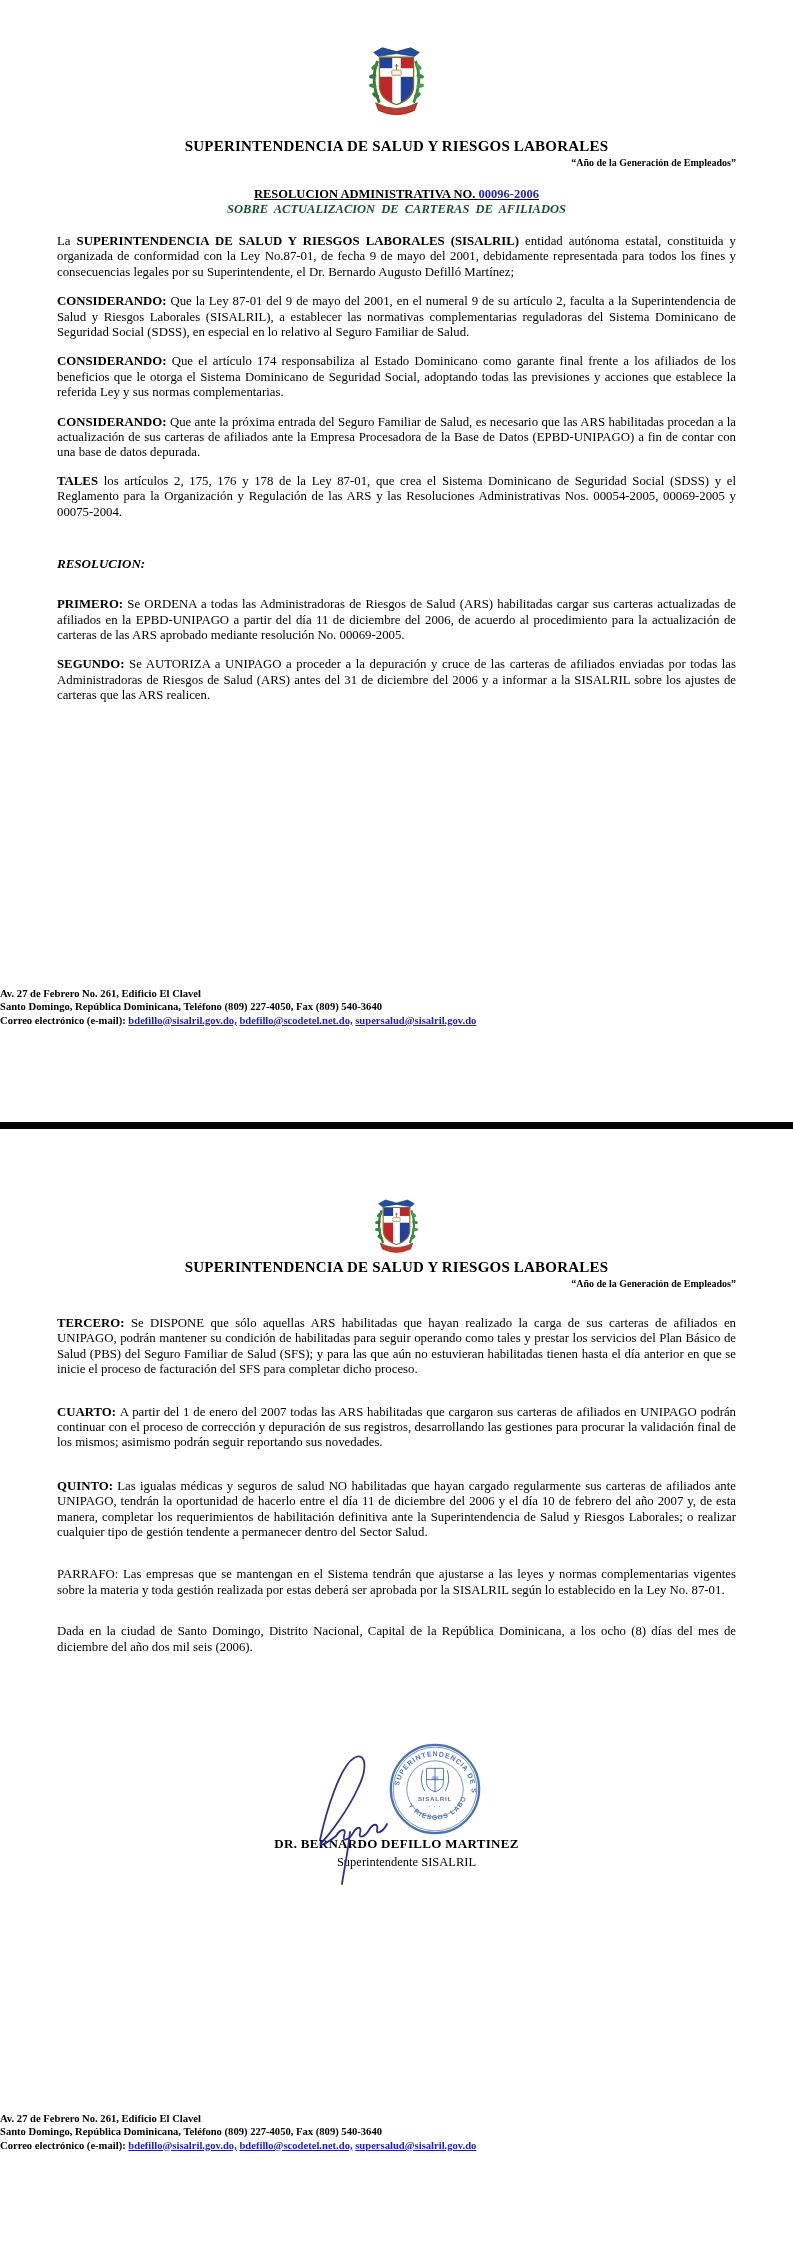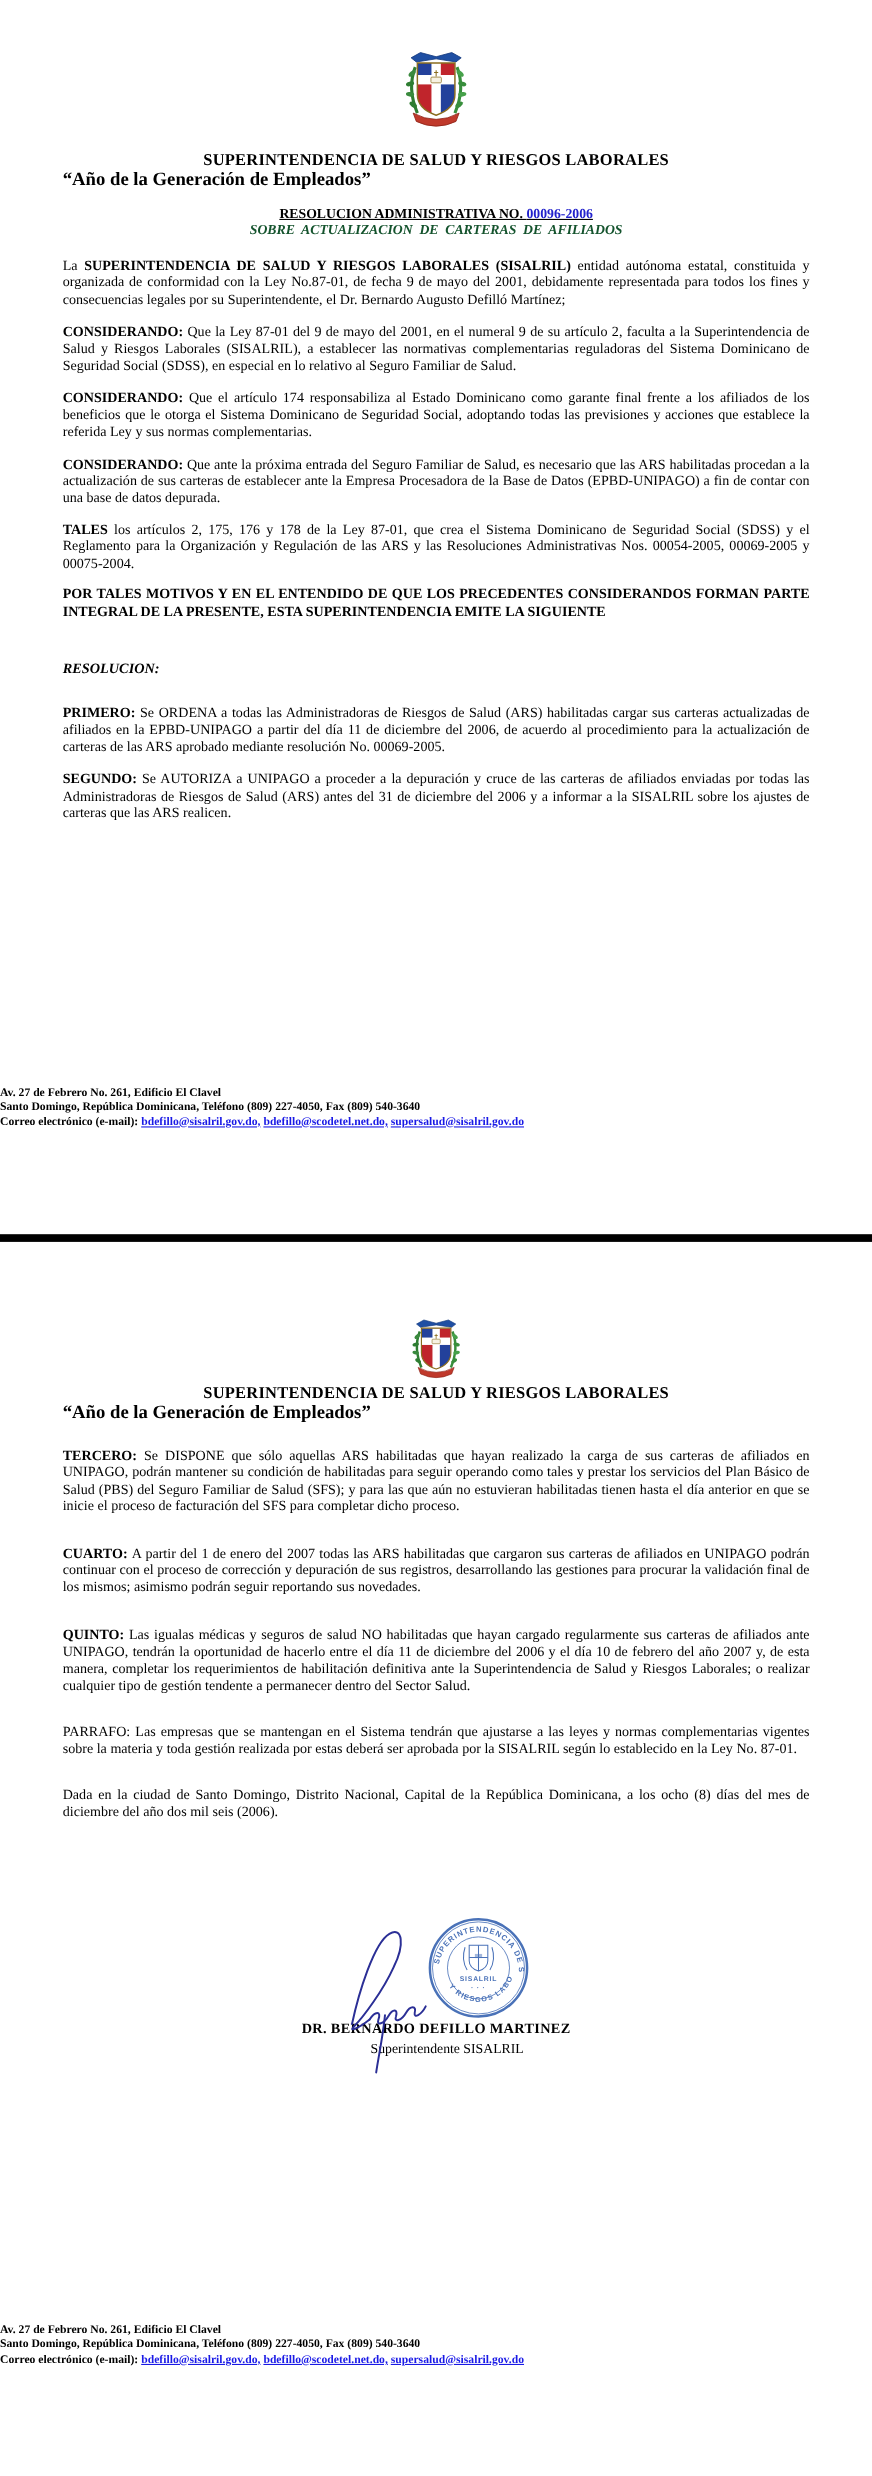--- a/index.html
+++ b/index.html
@@ -4,21 +4,21 @@
 <style>
   html,body{margin:0;padding:0;background:#ffffff;}
   #canvas{
     position:relative;width:793px;height:2251px;background:#ffffff;
     font-family:"Liberation Serif","DejaVu Serif",serif;color:#000;
     overflow:hidden;
   }
   .page{position:absolute;left:57px;width:679px;}
   .arms{display:block;margin:0 auto;}
   .org-name{font-size:15px;font-weight:bold;text-align:center;margin:20px 0 0 0;line-height:17px;letter-spacing:.2px;}
-  .motto{font-size:17px;font-weight:bold;text-align:left;margin:0;line-height:16px;}
+  .motto{font-size:10px;font-weight:bold;text-align:right;margin:0;line-height:16px;}
   .res-title{margin-top:16px;text-align:center;font-weight:bold;font-size:12.5px;line-height:15px;text-decoration:underline;}
   .res-number{color:#2222cc;}
   .res-subject{color:#14532d;font-style:italic;font-weight:bold;font-size:12.5px;line-height:15px;text-align:center;word-spacing:3px;}
   p.body{font-size:12.8px;line-height:15.4px;text-align:justify;margin:14px 0 0 0;}
   p.body .lead{font-weight:bold;}
   .bold-all{font-weight:bold;}
   .res-heading{font-size:13px;font-weight:bold;font-style:italic;text-align:left;margin:36px 0 0 0;line-height:15px;word-spacing:2px;}
   .footer{position:absolute;left:0;width:793px;font-size:10.6px;font-weight:bold;line-height:13.4px;}
   .footer a{color:#1a1ae6;text-decoration:underline;}
   .footer .email-label{color:#000;}
@@ -78,25 +78,24 @@
       <span>RESOLUCION ADMINISTRATIVA NO. </span><span class="res-number">00096-2006</span>
     </div>
     <div class="res-subject">SOBRE  ACTUALIZACION DE  CARTERAS DE AFILIADOS</div>
 
     <p class="body" style="margin-top:17px;"><span>La </span><span class="lead">SUPERINTENDENCIA DE SALUD Y RIESGOS LABORALES (SISALRIL)</span><span> entidad autónoma estatal, constituida y organizada de conformidad con la Ley No.87-01, de fecha 9 de mayo del 2001, debidamente representada para todos los fines y consecuencias legales por su Superintendente, el Dr. Bernardo Augusto Defilló Martínez;</span></p>
 
     <p class="body"><span class="lead">CONSIDERANDO: </span><span>Que la Ley 87-01 del 9 de mayo del 2001, en el numeral 9 de su artículo 2, faculta a la Superintendencia de Salud y Riesgos Laborales (SISALRIL), a establecer las normativas complementarias reguladoras del Sistema Dominicano de Seguridad Social (SDSS), en especial en lo relativo al Seguro Familiar de Salud.</span></p>
 
     <p class="body"><span class="lead">CONSIDERANDO: </span><span>Que el artículo 174 responsabiliza al Estado Dominicano como garante final frente a los afiliados de los beneficios que le otorga el Sistema Dominicano de Seguridad Social, adoptando todas las previsiones y acciones que establece la referida Ley y sus normas complementarias.</span></p>
 
-    <p class="body"><span class="lead">CONSIDERANDO: </span><span>Que ante la próxima entrada del Seguro Familiar de Salud, es necesario que las ARS habilitadas procedan a la actualización de sus carteras de establecer ante la Empresa Procesadora de la Base de Datos (EPBD-UNIPAGO) a fin de contar con una base de datos depurada.</span></p>
+    <p class="body"><span class="lead">CONSIDERANDO: </span><span>Que ante la próxima entrada del Seguro Familiar de Salud, es necesario que las ARS habilitadas procedan a la actualización de sus carteras de afiliados ante la Empresa Procesadora de la Base de Datos (EPBD-UNIPAGO) a fin de contar con una base de datos depurada.</span></p>
 
     <p class="body" style="margin-top:13px;"><span class="lead">TALES </span><span>los artículos 2, 175, 176 y 178 de la Ley 87-01, que crea el Sistema Dominicano de Seguridad Social (SDSS) y el Reglamento para la Organización y Regulación de las ARS y las Resoluciones Administrativas Nos. 00054-2005, 00069-2005 y 00075-2004.</span></p>
 
-    <p class="body bold-all" style="margin-top:13px;">POR TALES MOTIVOS Y EN EL ENTENDIDO DE QUE LOS PRECEDENTES CONSIDERANDOS FORMAN PARTE INTEGRAL DE LA PRESENTE, ESTA SUPERINTENDENCIA EMITE LA SIGUIENTE</p>
 
     <div class="res-heading">RESOLUCION:</div>
 
     <p class="body" style="margin-top:26px;"><span class="lead">PRIMERO: </span><span>Se ORDENA a todas las Administradoras de Riesgos de Salud (ARS) habilitadas cargar sus carteras actualizadas de afiliados en la EPBD-UNIPAGO a partir del día 11 de diciembre del 2006, de acuerdo al procedimiento para la actualización de carteras de las ARS aprobado mediante resolución No. 00069-2005.</span></p>
 
     <p class="body"><span class="lead">SEGUNDO: </span><span>Se AUTORIZA a UNIPAGO a proceder a la depuración y cruce de las carteras de afiliados enviadas por todas las Administradoras de Riesgos de Salud (ARS) antes del 31 de diciembre del 2006 y a informar a la SISALRIL sobre los ajustes de carteras que las ARS realicen.</span></p>
   </div>
 
   <div class="footer" style="top:987px;">
     <div>Av.  27 de Febrero No. 261, Edificio El Clavel</div>

